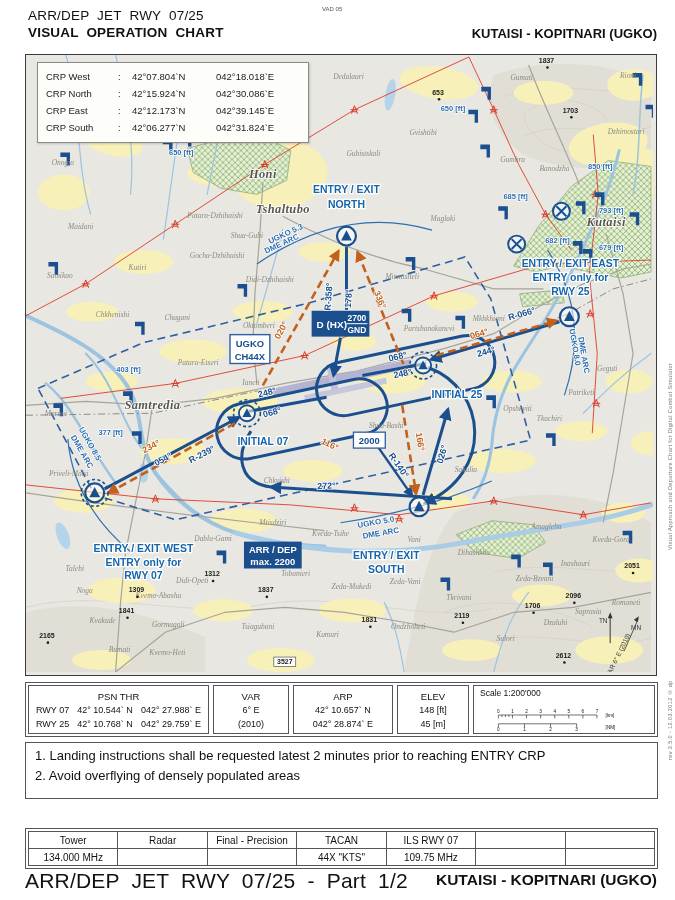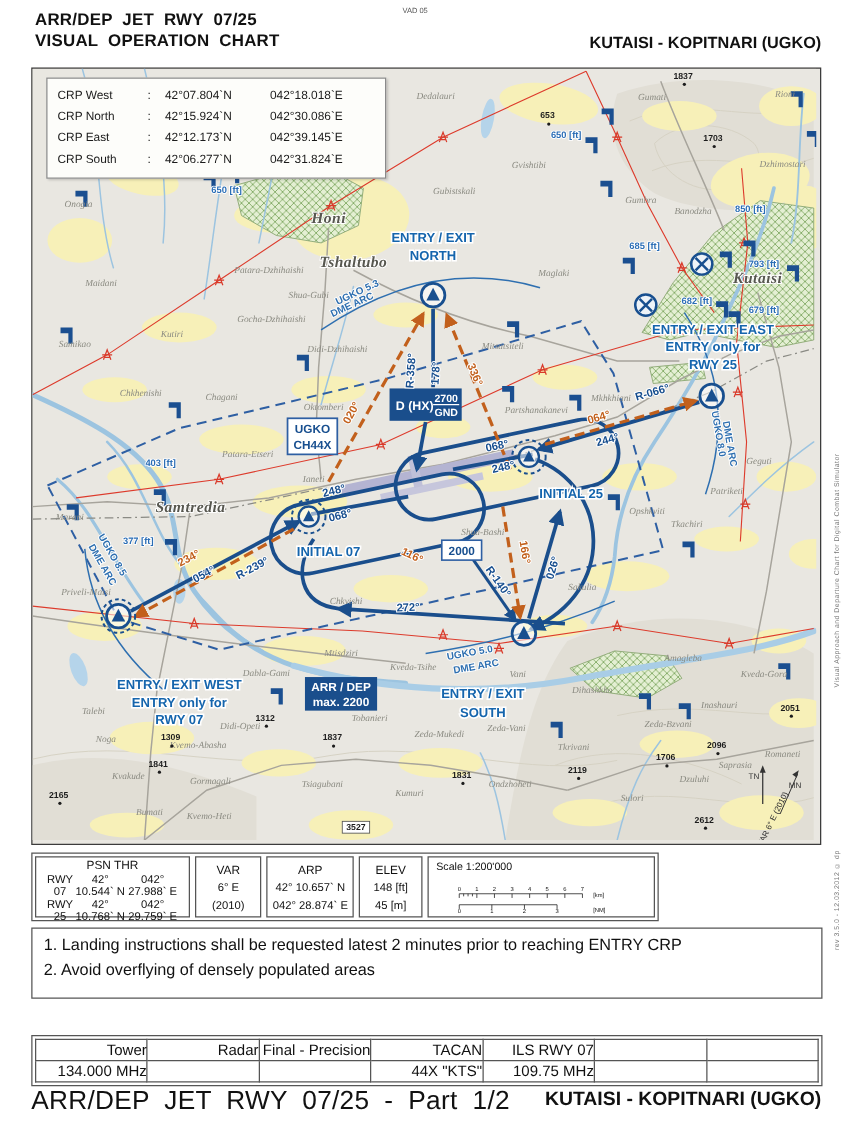--- a/index.html
+++ b/index.html
@@ -1,21 +1,21 @@
 <!DOCTYPE html>
 <html><head>
 <meta charset="utf-8">
 <style>
   html,body{margin:0;padding:0;background:#fff;}
   .page{position:relative;width:675px;height:900px;background:#fff;overflow:hidden;
         font-family:"Liberation Sans",sans-serif;color:#111;}
   .abs{position:absolute;}
 
   
-  .hdr-l1{left:28px;top:8px;font-size:13.5px;font-weight:700;word-spacing:4px;letter-spacing:.2px;}
+  .hdr-l1{left:28px;top:8px;font-size:13.5px;font-weight:400;word-spacing:4px;letter-spacing:.2px;}
   .hdr-l2{left:28px;top:25px;font-size:13.5px;font-weight:700;word-spacing:4px;letter-spacing:.2px;}
   .hdr-vad{left:322px;top:6px;font-size:6px;color:#555;}
   .hdr-r{right:18px;top:26px;font-size:13px;font-weight:700;}
 
   
   .map{left:25px;top:54px;width:630px;height:620px;border:1.5px solid #3c3c3c;background:#e9e7e1;}
   .map svg{display:block;}
 
   
   .coords{left:11px;top:7px;width:254px;background:#fdfdfa;border:1px solid #8a8a8a;
@@ -37,21 +37,21 @@
      paint-order:stroke;stroke:#fff;stroke-width:1.6px;}
   .o{font-family:"Liberation Sans",sans-serif;font-weight:700;font-size:9px;fill:#c2601c;text-anchor:middle;
      paint-order:stroke;stroke:#fff;stroke-width:1.6px;}
   .a{font-family:"Liberation Sans",sans-serif;font-weight:700;font-size:8px;fill:#2e6fb0;text-anchor:middle;
      paint-order:stroke;stroke:#fff;stroke-width:1.4px;}
   .k{font-family:"Liberation Sans",sans-serif;font-size:6.5px;fill:#333;text-anchor:middle;}
   .boxW{font-family:"Liberation Sans",sans-serif;font-weight:700;font-size:9.5px;fill:#fff;text-anchor:middle;}
   .boxB{font-family:"Liberation Sans",sans-serif;font-weight:700;font-size:9.5px;fill:#184f8f;text-anchor:middle;}
 
   
-  .infotable{left:25px;top:682px;width:502px;height:55px;border:1px solid #555;display:flex;gap:4px;
+  .infotable{left:25px;top:682px;width:633px;height:55px;border:1px solid #555;display:flex;gap:4px;
              padding:2px;box-sizing:border-box;}
   .cell{border:1px solid #555;font-size:9px;display:flex;flex-direction:column;justify-content:space-evenly;
         box-sizing:border-box;text-align:center;padding:1px 3px;}
   .cell-h{font-size:9.5px;}
   .psn{width:192px;}
   .psn-row{display:flex;justify-content:space-between;padding:0 4px;}
   .varc{width:80px;}
   .arpc{width:106px;}
   .elevc{width:76px;}
   .scalebox{flex:1;text-align:left;justify-content:flex-start;padding:2px 6px;}
@@ -61,21 +61,21 @@
   .ru{font-family:"Liberation Sans",sans-serif;font-size:5.8px;fill:#111;text-anchor:start;}
 
   
   .notes{left:25px;top:742px;width:633px;height:57px;border:1px solid #555;box-sizing:border-box;
          padding:5px 9px;font-size:13px;}
   .notes div{margin-bottom:5px;}
 
   
   .comm{left:25px;top:828px;width:633px;border:1px solid #555;box-sizing:border-box;padding:2px;}
   .comm table{border-collapse:collapse;width:100%;table-layout:fixed;}
-  .comm td{border:1px solid #555;height:16px;text-align:right;font-size:12px;padding:0;}
+  .comm td{border:1px solid #555;height:16px;text-align:center;font-size:10px;padding:0;}
 
   
   .ftr-l{left:25px;top:869px;font-size:21px;font-weight:400;word-spacing:6px;letter-spacing:.2px;}
   .ftr-r{right:18px;top:871px;font-size:15.5px;font-weight:700;}
 
   
   .side{right:2px;writing-mode:vertical-rl;transform:rotate(180deg);font-size:5.5px;color:#777;
         letter-spacing:.4px;white-space:nowrap;}
   .side-top{top:58px;height:492px;}
   .side-bot{top:560px;height:200px;}

